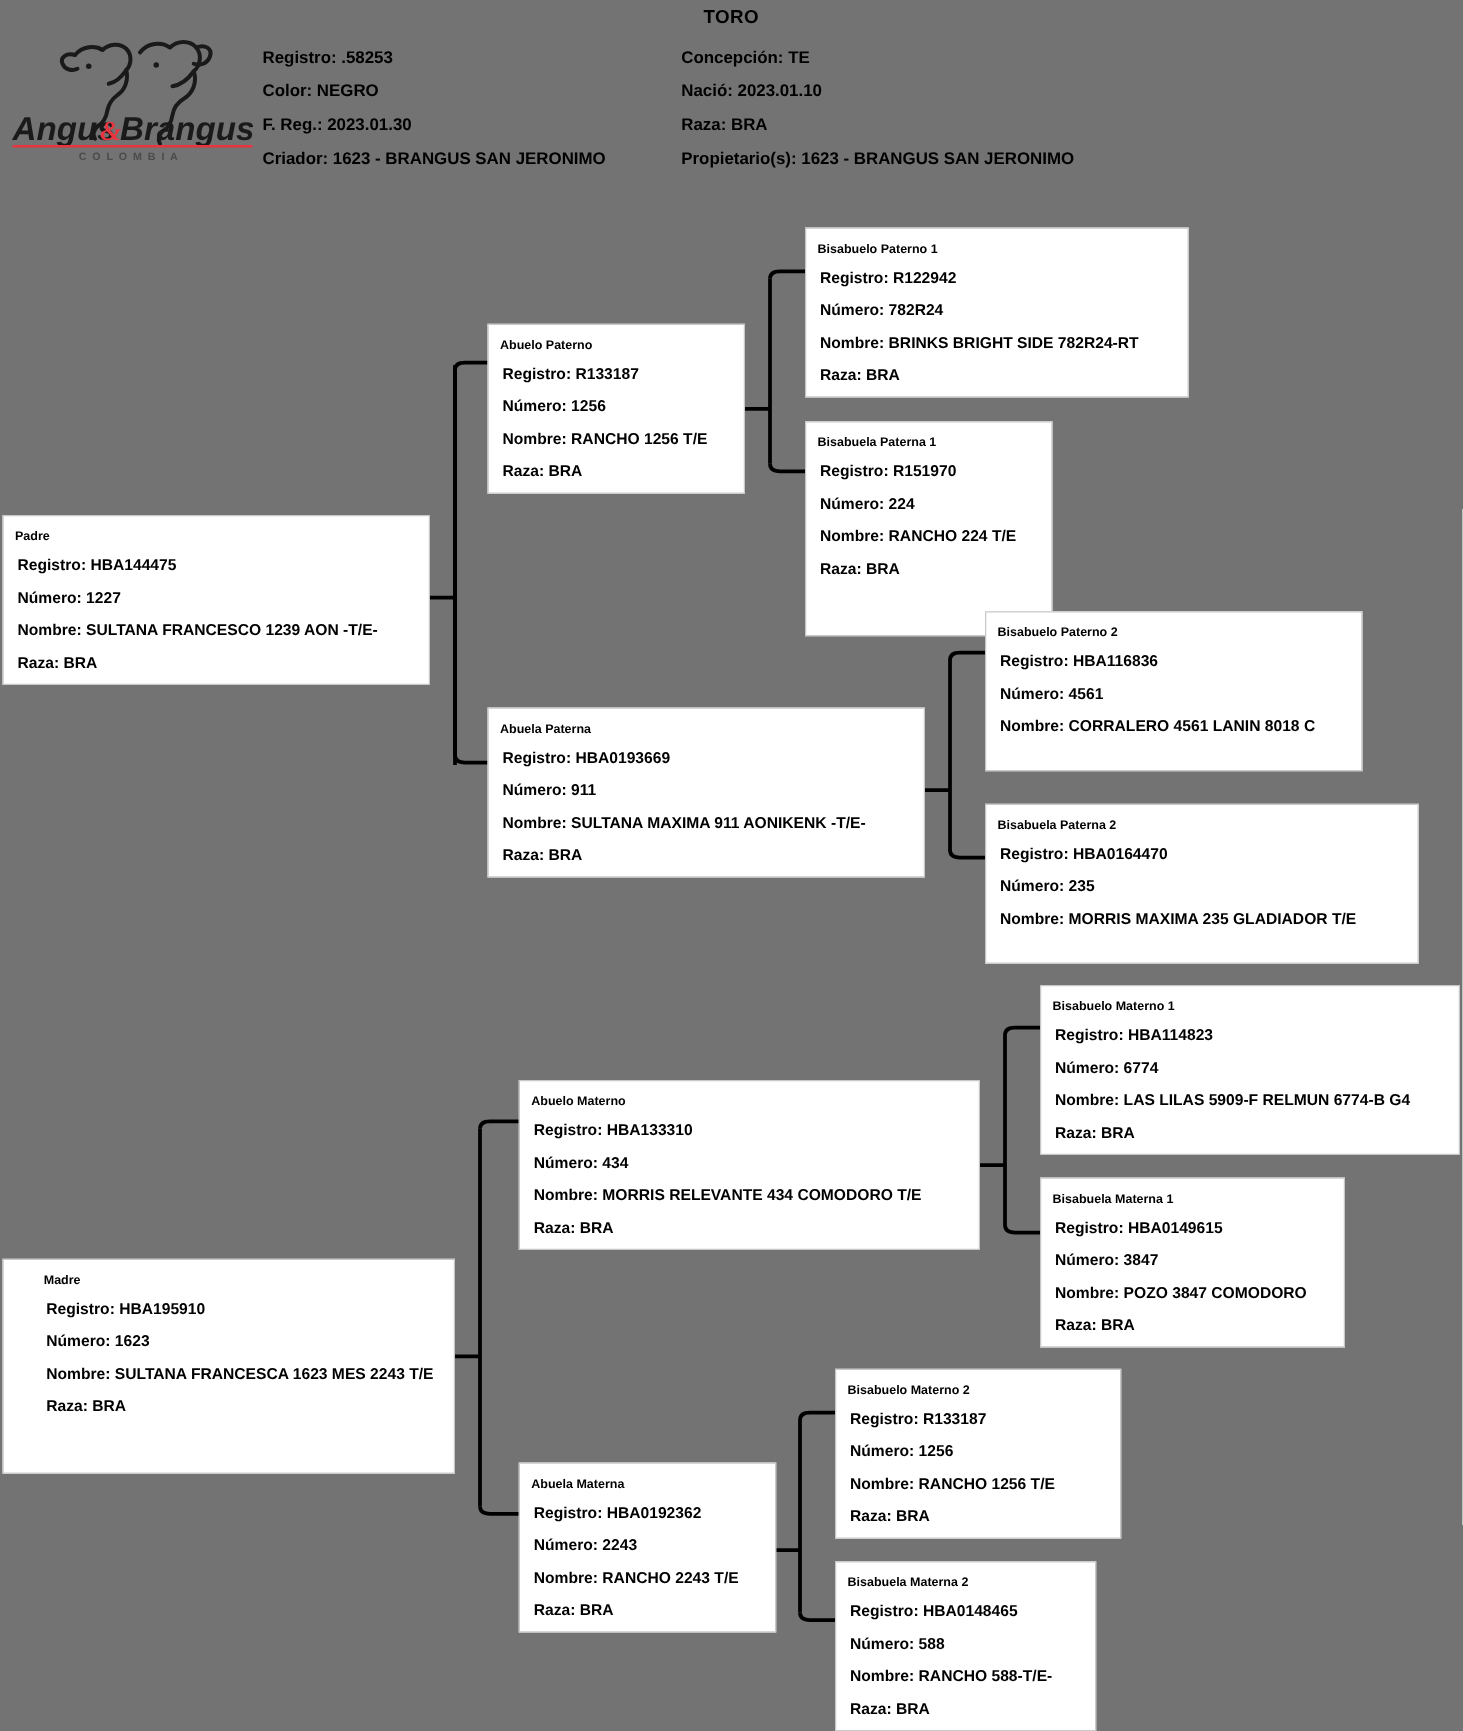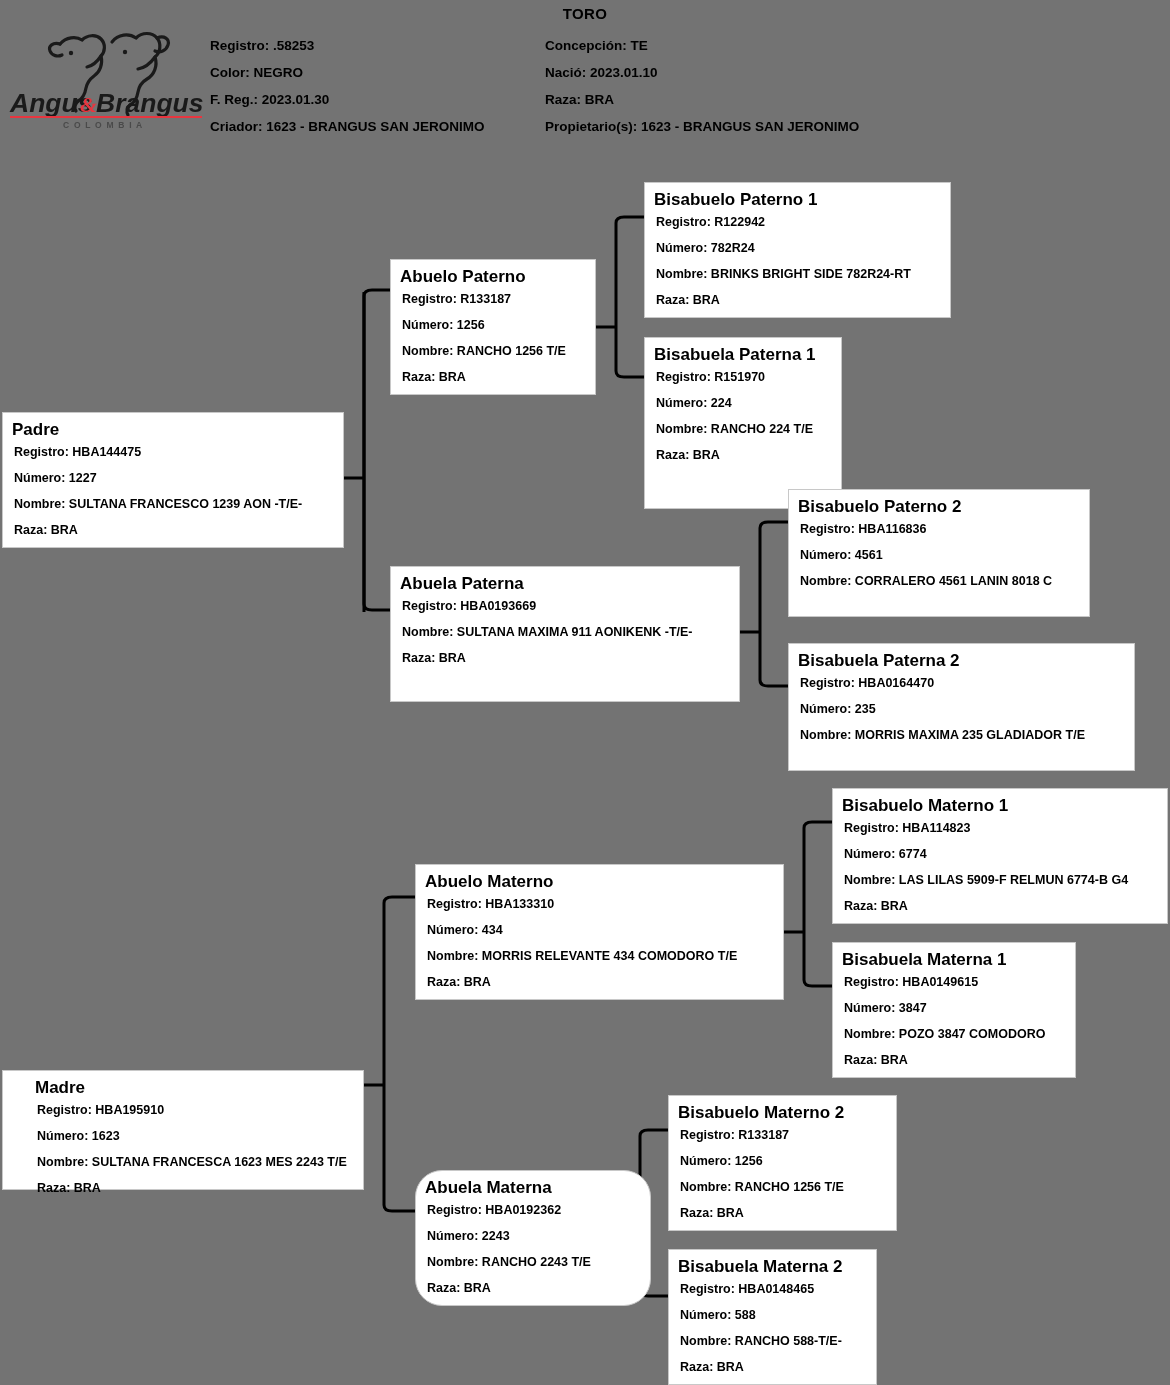--- a/index.html
+++ b/index.html
@@ -67,21 +67,21 @@
 
   
   .node {
     position: absolute;
     border: 1px solid #c8c8c8;
     background: #ffffff;
     box-sizing: border-box;
     padding: 7px 8px 7px 9px;
   }
   .node .role {
-    font-size: 17px;
+    font-size: 10px;
     font-weight: bold;
     line-height: 19px;
     white-space: nowrap;
   }
   .node .fld {
     font-size: 12.5px;
     font-weight: bold;
     line-height: 26px;
     white-space: nowrap;
     padding-left: 2px;
@@ -214,20 +214,21 @@
     <div class="role">Abuelo Paterno</div>
     <div class="fld">Registro: R133187</div>
     <div class="fld">Número: 1256</div>
     <div class="fld">Nombre: RANCHO 1256 T/E</div>
     <div class="fld">Raza: BRA</div>
   </div>
 
   <div class="node" style="left:390px; top:566px; width:350px; height:136px;">
     <div class="role">Abuela Paterna</div>
     <div class="fld">Registro: HBA0193669</div>
+    <div class="fld">Número: 911</div>
     <div class="fld">Nombre: SULTANA MAXIMA 911 AONIKENK -T/E-</div>
     <div class="fld">Raza: BRA</div>
   </div>
 
   <div class="node" style="left:644px; top:182px; width:307px; height:136px;">
     <div class="role">Bisabuelo Paterno 1</div>
     <div class="fld">Registro: R122942</div>
     <div class="fld">Número: 782R24</div>
     <div class="fld">Nombre: BRINKS BRIGHT SIDE 782R24-RT</div>
     <div class="fld">Raza: BRA</div>
@@ -250,37 +251,37 @@
   </div>
 
   <div class="node" style="left:788px; top:643px; width:347px; height:128px;">
     <div class="role">Bisabuela Paterna 2</div>
     <div class="fld">Registro: HBA0164470</div>
     <div class="fld">Número: 235</div>
     <div class="fld">Nombre: MORRIS MAXIMA 235 GLADIADOR T/E</div>
     <div class="fld"></div>
   </div>
 
-  <div class="node" style="left:2px; top:1070px; width:362px; height:120px;padding-left:32px;">
+  <div class="node" style="left:2px; top:1007px; width:362px; height:172px;padding-left:32px;">
     <div class="role">Madre</div>
     <div class="fld">Registro: HBA195910</div>
     <div class="fld">Número: 1623</div>
     <div class="fld">Nombre: SULTANA FRANCESCA 1623 MES 2243 T/E</div>
     <div class="fld">Raza: BRA</div>
   </div>
 
   <div class="node" style="left:415px; top:864px; width:369px; height:136px;">
     <div class="role">Abuelo Materno</div>
     <div class="fld">Registro: HBA133310</div>
     <div class="fld">Número: 434</div>
     <div class="fld">Nombre: MORRIS RELEVANTE 434 COMODORO T/E</div>
     <div class="fld">Raza: BRA</div>
   </div>
 
-  <div class="node" style="left:415px; top:1170px; width:236px; height:136px;border-radius:27px;">
+  <div class="node" style="left:415px; top:1170px; width:206px; height:136px;">
     <div class="role">Abuela Materna</div>
     <div class="fld">Registro: HBA0192362</div>
     <div class="fld">Número: 2243</div>
     <div class="fld">Nombre: RANCHO 2243 T/E</div>
     <div class="fld">Raza: BRA</div>
   </div>
 
   <div class="node" style="left:832px; top:788px; width:336px; height:136px;">
     <div class="role">Bisabuelo Materno 1</div>
     <div class="fld">Registro: HBA114823</div>

